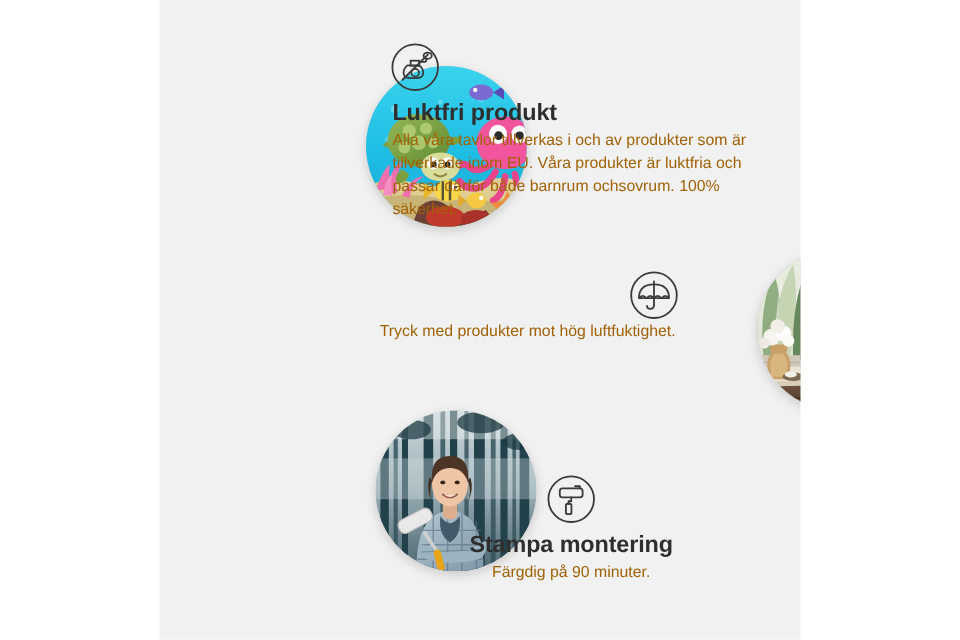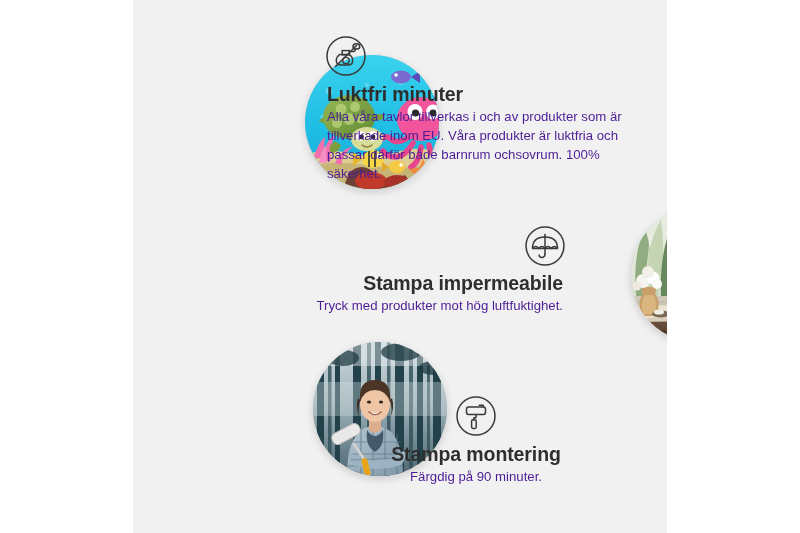--- a/index.html
+++ b/index.html
@@ -55,21 +55,21 @@
     font-size: 19.5px;
     font-weight: bold;
     color: #2e2e2e;
     letter-spacing: -0.1px;
     line-height: 1.2;
   }
   .feature p {
     margin: 0;
     font-size: 13.2px;
     line-height: 1.42;
-    color: #4c1d95;
+    color: #a16207;
   }
 
   
   #feature-odorless {
     left: 194px;
     top: 35px;
     width: 300px;
     text-align: left;
   }
   #feature-odorless .icon-wrap { margin-left: -2px; }
@@ -224,21 +224,21 @@
 
           <path d="M24.4 16.6 h4.2 q1.6 0 1.6 -1.6 v-1.2" fill="none" stroke="#3a3a3a" stroke-width="1.5" stroke-linecap="round"></path>
 
           <ellipse cx="31.4" cy="11.4" rx="3.4" ry="2.6" fill="none" stroke="#3a3a3a" stroke-width="1.5"></ellipse>
 
           <circle cx="21" cy="25.6" r="3.2" fill="none" stroke="#3a3a3a" stroke-width="1.4"></circle>
 
           <line x1="10.5" y1="31.5" x2="31.5" y2="10.5" stroke="#3a3a3a" stroke-width="1.6" stroke-linecap="round"></line>
         </svg>
       </span>
-      <h2>Luktfri minuter</h2>
+      <h2>Luktfri produkt</h2>
       <p>Alla våra tavlor tillverkas i och av produkter som är tillverkade inom EU. Våra produkter är luktfria och passar därför både barnrum ochsovrum. 100% säkerhet.</p>
     </div>
 
     <div class="photo" id="photo-bathroom">
       <svg viewBox="0 0 134 134" preserveAspectRatio="xMidYMid slice" aria-hidden="true">
         <defs>
           <linearGradient id="wallG" x1="0" y1="0" x2="0" y2="1">
             <stop offset="0%" stop-color="#e9eee2"></stop>
             <stop offset="100%" stop-color="#d6ddcb"></stop>
           </linearGradient>
@@ -323,21 +323,20 @@
 
           <path d="M8.5 23.5 q3.1 -4 6.25 0 q3.1 -4 6.25 0 q3.1 -4 6.25 0 q3.1 -4 6.25 0" fill="none" stroke="#3a3a3a" stroke-width="1.4" stroke-linejoin="round"></path>
 
           <line x1="21" y1="12" x2="21" y2="29" stroke="#3a3a3a" stroke-width="1.5" stroke-linecap="round"></line>
 
           <path d="M21 29 q0 3.4 -3.2 3.4 q-2.6 0 -2.6 -2.4" fill="none" stroke="#3a3a3a" stroke-width="1.5" stroke-linecap="round"></path>
 
           <line x1="21" y1="12" x2="21" y2="9.6" stroke="#3a3a3a" stroke-width="1.5" stroke-linecap="round"></line>
         </svg>
       </span>
-      <h2>Stampa impermeabile</h2>
       <p>Tryck med produkter mot hög luftfuktighet.</p>
     </div>
 
     <div class="photo" id="photo-painter">
       <svg viewBox="0 0 134 134" preserveAspectRatio="xMidYMid slice" aria-hidden="true">
         <defs>
           <linearGradient id="forestG" x1="0" y1="0" x2="0" y2="1">
             <stop offset="0%" stop-color="#cdd9dd"></stop>
             <stop offset="45%" stop-color="#9fb3ba"></stop>
             <stop offset="100%" stop-color="#4c6670"></stop>

